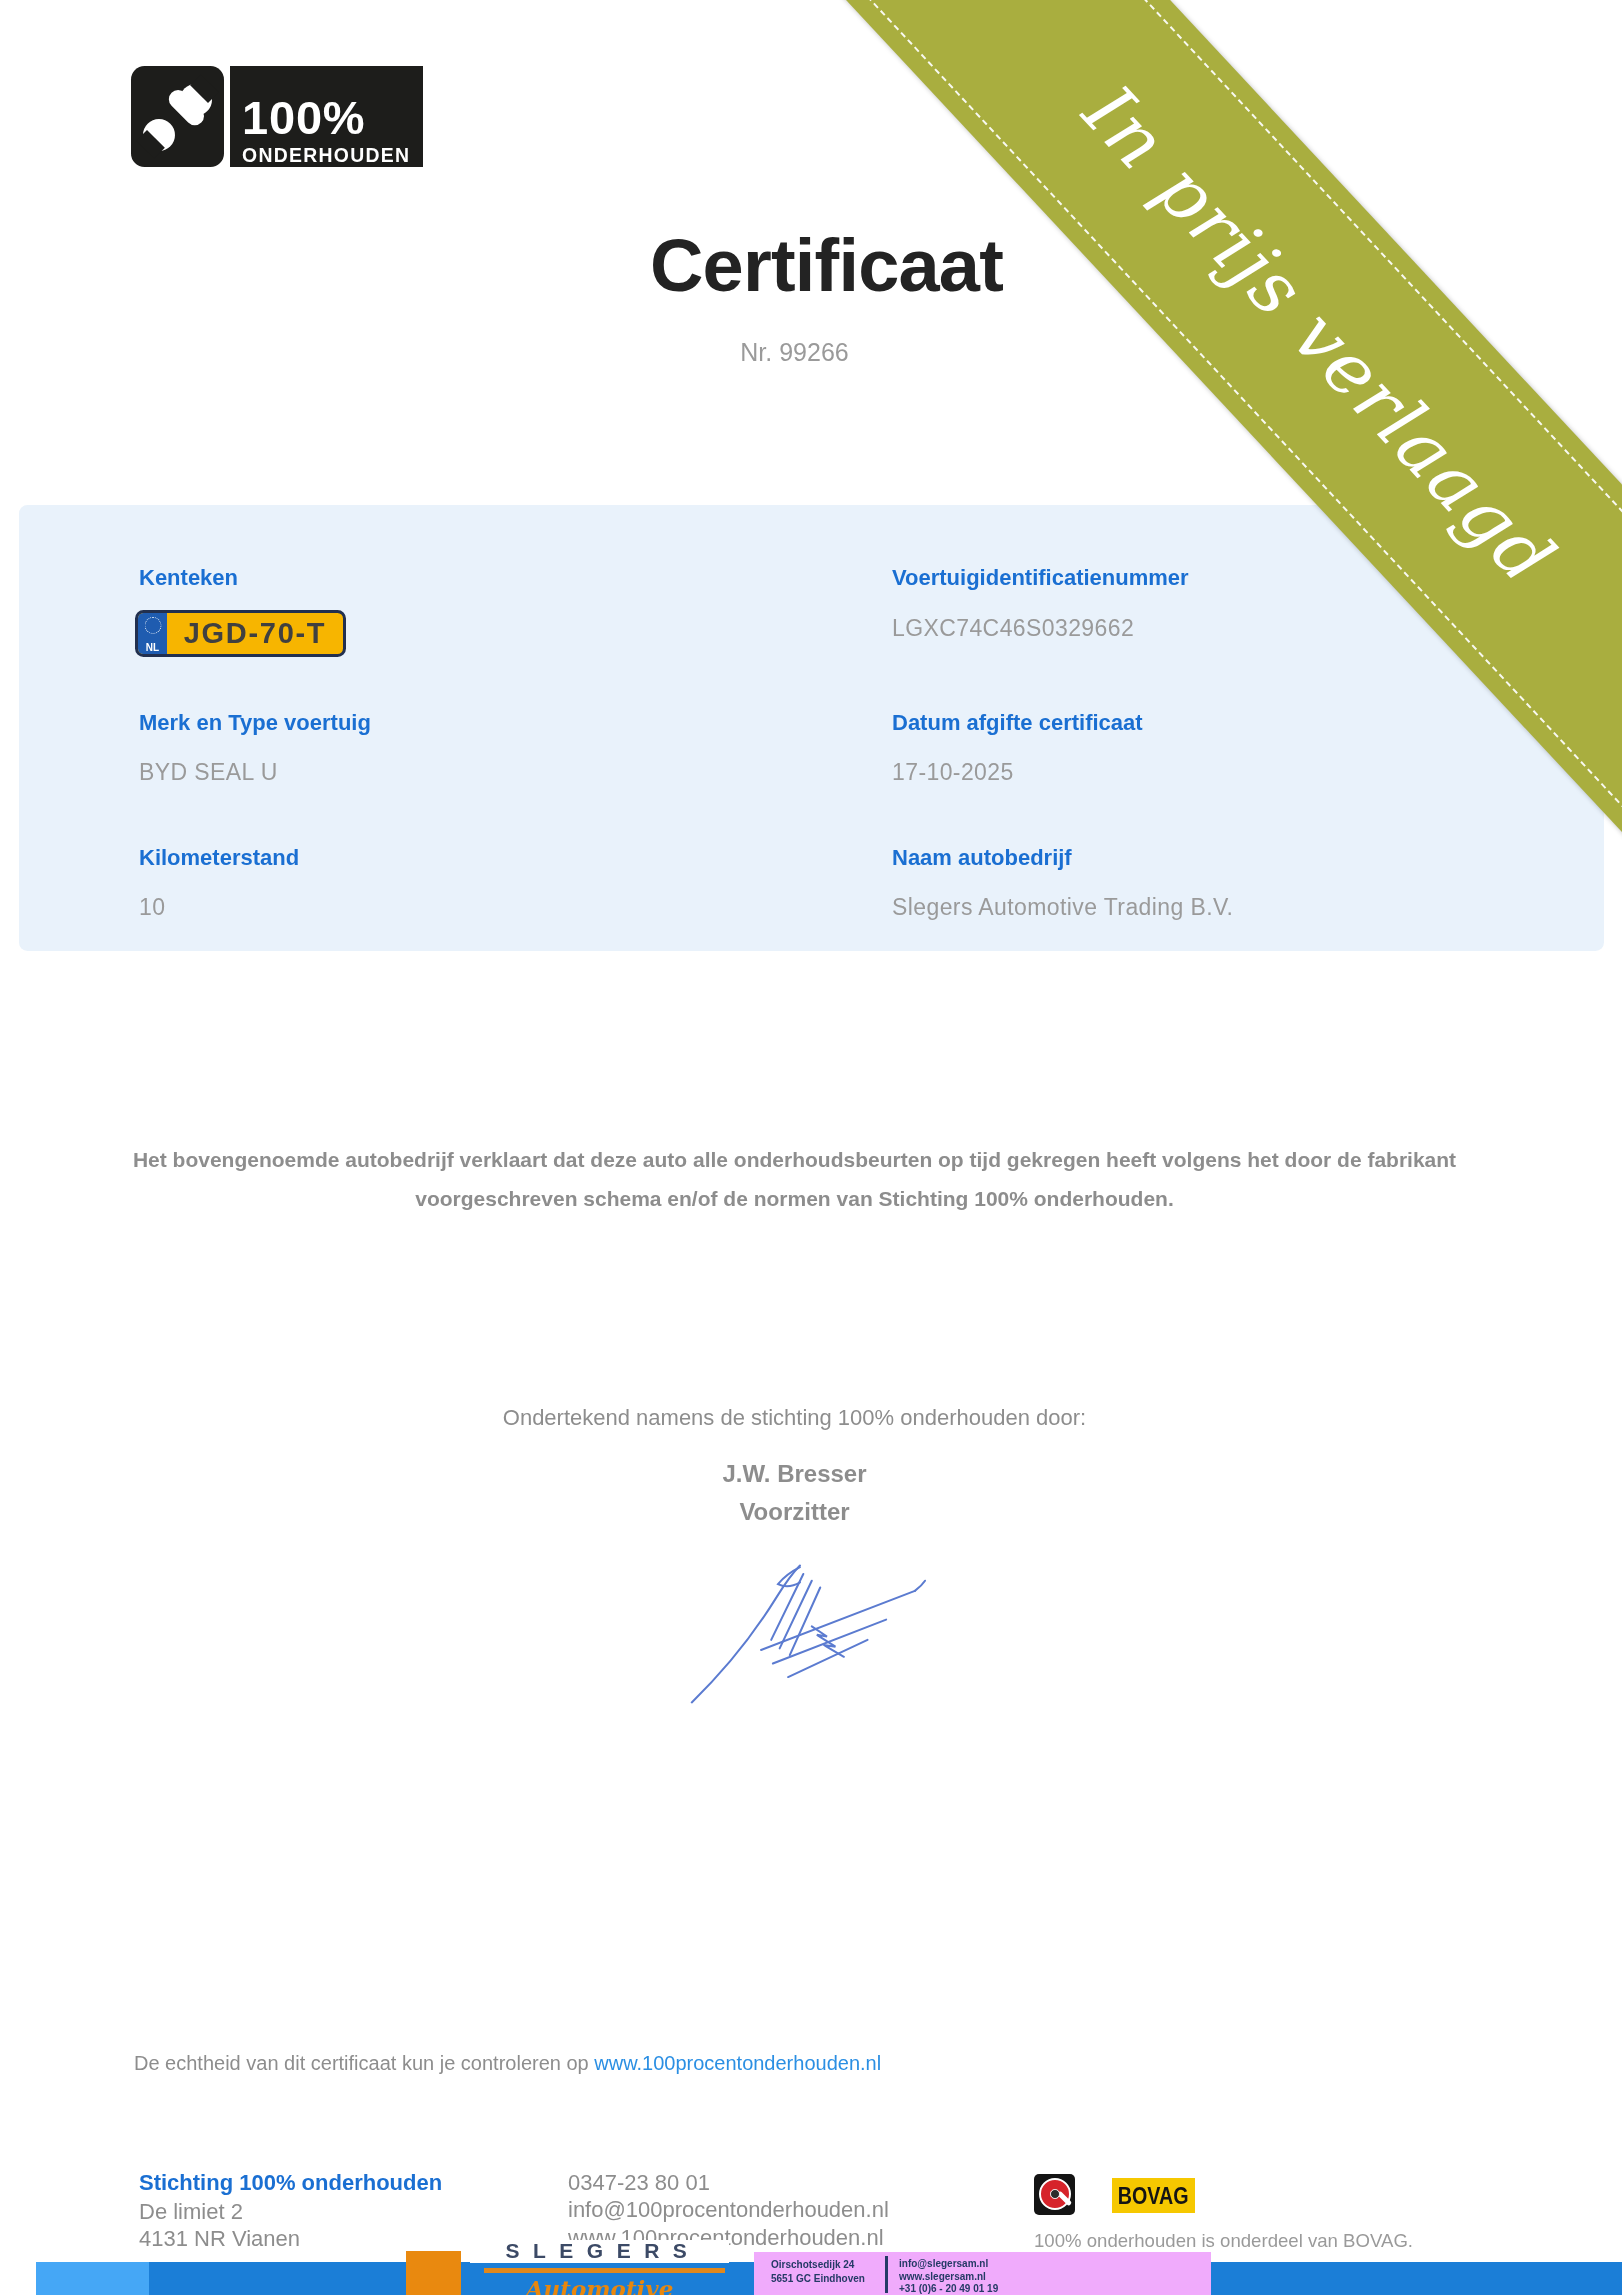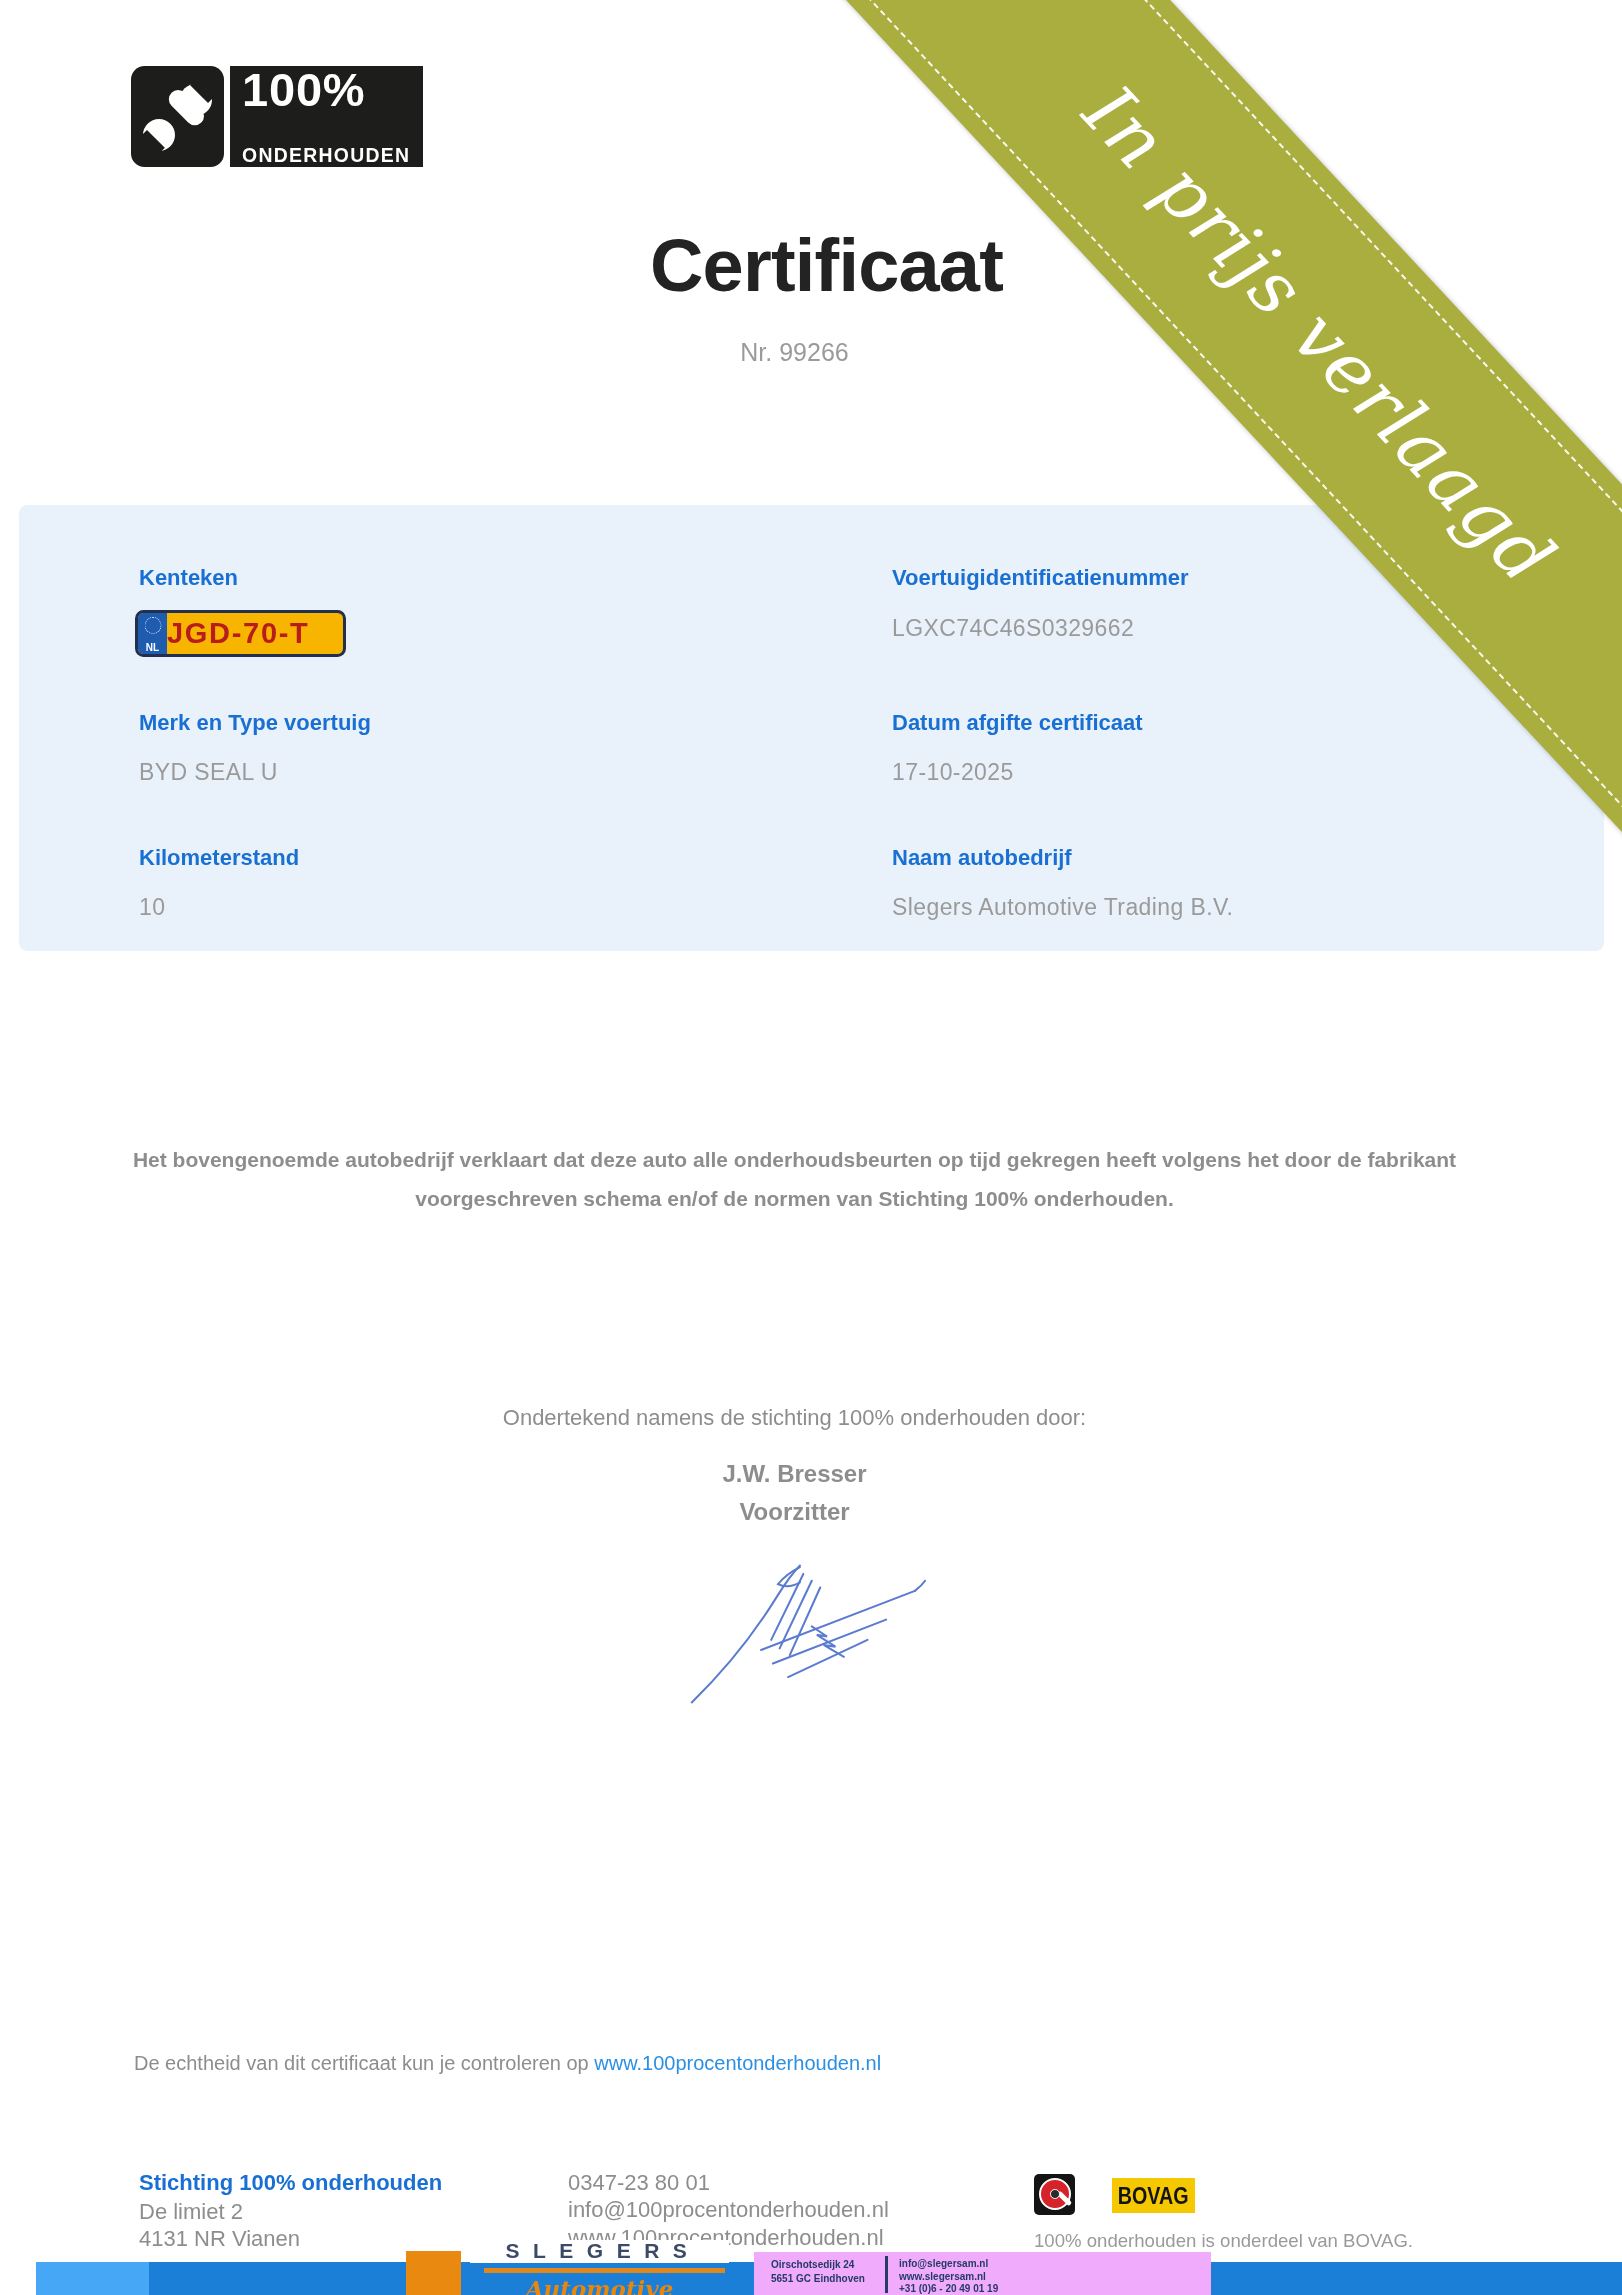--- a/index.html
+++ b/index.html
@@ -14,21 +14,21 @@
   .abs{position:absolute;}
 
   
   .logo-icon{
     left:131px;top:66px;width:93px;height:101px;
     background:#1d1d1b;border-radius:13.5px;
   }
   .logo-box{
     left:230px;top:66px;width:193px;height:101px;
     background:#1d1d1b;color:#fff;
-    display:flex;flex-direction:column;justify-content:space-between;
+    display:flex;flex-direction:column;justify-content:flex-end;
     padding-left:12px;box-sizing:border-box;
   }
   .logo-pct{font-size:47px;font-weight:bold;line-height:47px;letter-spacing:0.8px;}
   .logo-name{font-size:19.4px;font-weight:bold;letter-spacing:1.3px;margin-top:3.4px;}
 
   
   .title{left:0;top:223px;width:1589px;text-align:center;
     font-size:74px;font-weight:bold;color:#232323;letter-spacing:-0.8px;padding-left:32px;}
   .cert-nr{left:0;top:338px;width:1589px;text-align:center;
     font-size:25px;color:#9a9a9a;}
@@ -75,22 +75,22 @@
   .plate-stars{
     position:absolute;top:4.2px;left:50%;transform:translateX(-50%);
     width:15px;height:15px;border-radius:50%;
     border:1.7px dotted rgba(255,255,255,.85);
   }
   .plate-nl{
     position:absolute;bottom:1px;left:50%;transform:translateX(-50%);
     color:#ffffff;font-size:10px;font-weight:bold;
   }
   .plate-num{
-    flex:1;text-align:left;font-size:29px;font-weight:bold;
-    color:#b91c1c;letter-spacing:1.7px;
+    flex:1;text-align:center;font-size:29px;font-weight:bold;
+    color:#404040;letter-spacing:1.7px;
   }
 
   
   .statement{left:0;top:1114px;width:1589px;text-align:center;
     font-size:21px;font-weight:bold;color:#8d8d8d;line-height:39px;margin-top:26px;}
 
   
   .sign-intro{left:0;top:1405px;width:1589px;text-align:center;
     font-size:22px;color:#8d8d8d;}
   .sign-name{left:0;top:1460px;width:1589px;text-align:center;

